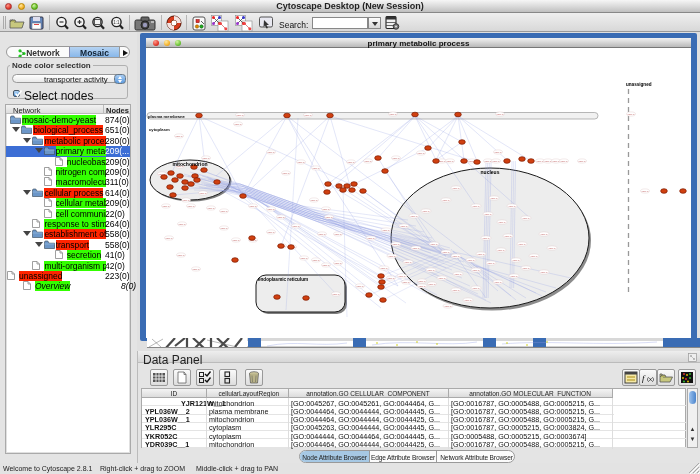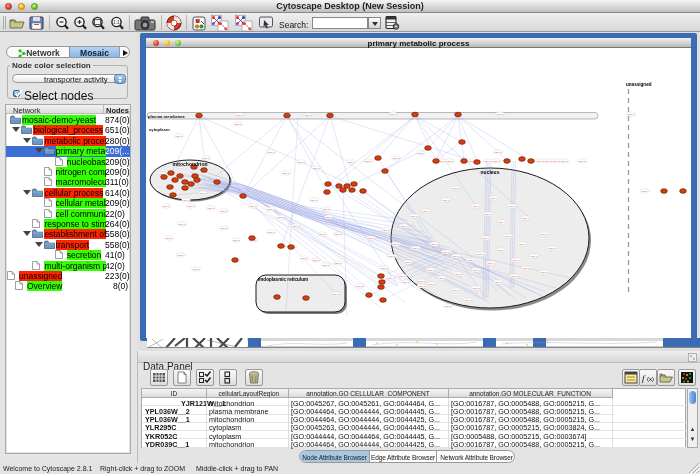--- a/index.html
+++ b/index.html
@@ -281,21 +281,21 @@
           <span style="position:absolute;left:99px;top:0;color:#000;">42(0)</span>
         </div>
         <div class="abs" style="left:0;top:166.00000000000003px;width:124px;height:10.4px;white-space:nowrap;overflow:hidden;font-size:8.5px;line-height:10.2px;">
           <span style="position:absolute;left:1px;top:0;"><svg width="8" height="9" viewBox="0 0 8 9" style="vertical-align:-1px">
               <path d="M0.5 0.5 L5 0.5 L7.5 3 L7.5 8.5 L0.5 8.5 Z" fill="#fff" stroke="#888" stroke-width="0.8"></path>
               <path d="M5 0.5 L5 3 L7.5 3" fill="none" stroke="#888" stroke-width="0.8"></path>
             </svg></span>
           <span style="position:absolute;left:13px;top:0;width:87px;overflow:hidden;"><span style="background:#ff2400;color:#000;">unassigned</span></span>
           <span style="position:absolute;left:99px;top:0;color:#000;">223(0)</span>
         </div>
-        <div class="abs" style="left:8px;top:176.40000000000003px;width:124px;height:10.4px;white-space:nowrap;overflow:hidden;font-size:8.5px;line-height:10.2px;">
+        <div class="abs" style="left:16px;top:176.40000000000003px;width:124px;height:10.4px;white-space:nowrap;overflow:hidden;font-size:8.5px;line-height:10.2px;font-style:italic;">
           <span style="position:absolute;left:1px;top:0;"><svg width="8" height="9" viewBox="0 0 8 9" style="vertical-align:-1px">
               <path d="M0.5 0.5 L5 0.5 L7.5 3 L7.5 8.5 L0.5 8.5 Z" fill="#fff" stroke="#888" stroke-width="0.8"></path>
               <path d="M5 0.5 L5 3 L7.5 3" fill="none" stroke="#888" stroke-width="0.8"></path>
             </svg></span>
           <span style="position:absolute;left:13px;top:0;width:87px;overflow:hidden;"><span style="background:#33ff00;color:#000;">Overview</span></span>
           <span style="position:absolute;left:99px;top:0;color:#000;">8(0)</span>
         </div>
       </div>
     </div>
     <div class="abs" style="left:137px;top:32px;width:563px;height:319px;background:#e0e0e0;">
@@ -724,21 +724,21 @@
             <circle cx="290" cy="6" r="0.8"></circle>
             <circle cx="360" cy="5" r="0.8"></circle>
             <circle cx="380" cy="7" r="0.8"></circle>
             <circle cx="400" cy="4" r="0.8"></circle>
           </g>
  </svg>
 </div>
     </div>
     <div class="abs" style="left:137px;top:351px;width:563px;height:112px;background:#e4e4e4;border-left:1px solid #bbb;">
  <div class="abs" style="left:0;top:0;width:563px;height:12px;background:linear-gradient(#eee,#d6d6d6);border-bottom:1px solid #bbb;">
-  <div class="abs" style="left:5px;top:2px;font-size:10px;color:#222;margin-top:8px;">Data Panel</div>
+  <div class="abs" style="left:5px;top:2px;font-size:12px;color:#222;">Data Panel</div>
   <svg class="abs" style="left:550px;top:2px;" width="9" height="9" viewBox="0 0 9 9">
    <rect x="0.5" y="0.5" width="8" height="8" fill="#eee" stroke="#999" stroke-width="0.7"></rect>
    <circle cx="3" cy="3" r="1" fill="#aaa"></circle>
           <circle cx="6" cy="6" r="1" fill="#aaa"></circle>
           <line x1="3" y1="3" x2="6" y2="6" stroke="#aaa" stroke-width="0.6"></line>
   </svg>
  </div>
 <div class="abs" style="left:12px;top:18px;width:18px;height:17px;background:linear-gradient(#fafafa,#ddd);border:1px solid #999;border-radius:2px;"><svg width="16" height="15" viewBox="0 0 16 15">
           <rect x="2" y="3" width="12" height="9" fill="#555"></rect>
           <line x1="2" y1="6" x2="14" y2="6" stroke="#fff" stroke-width="0.8"></line>

